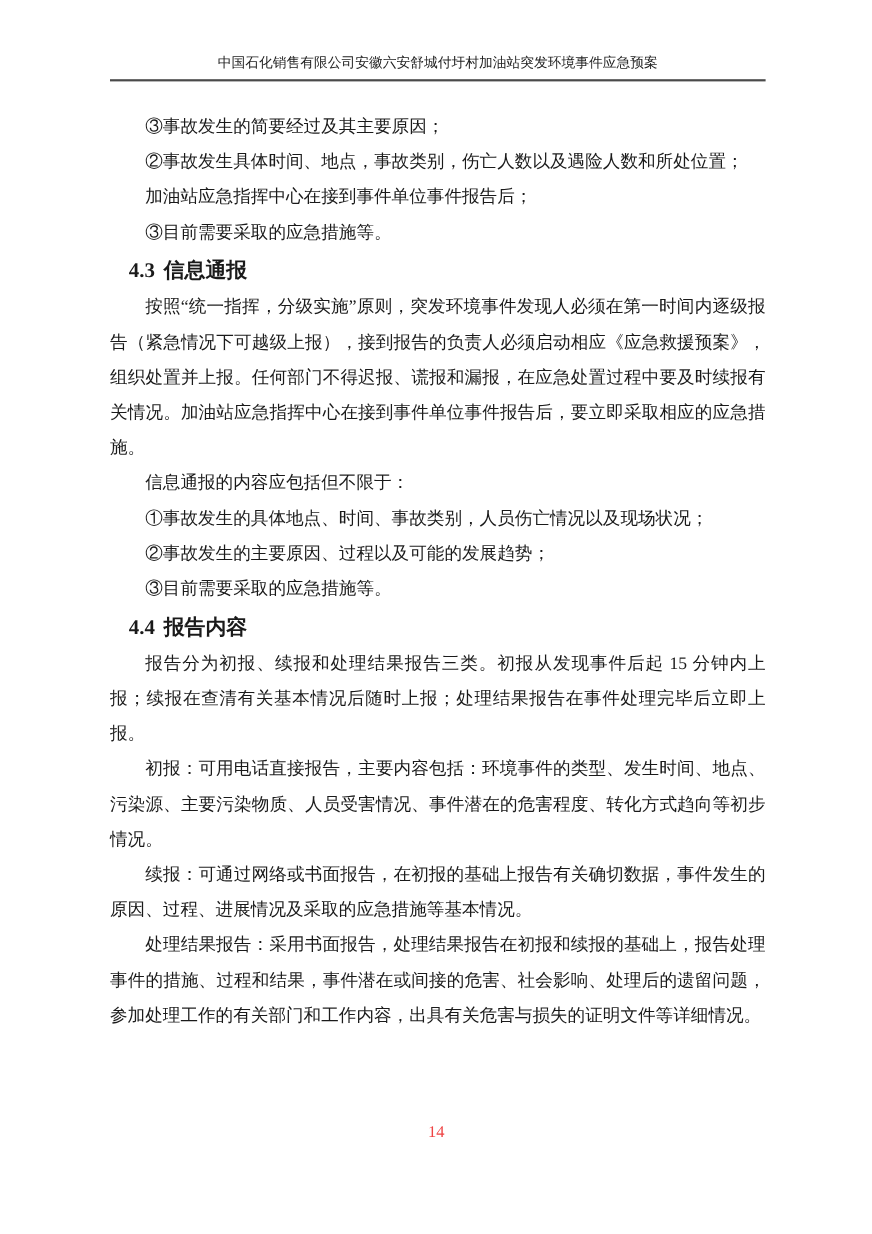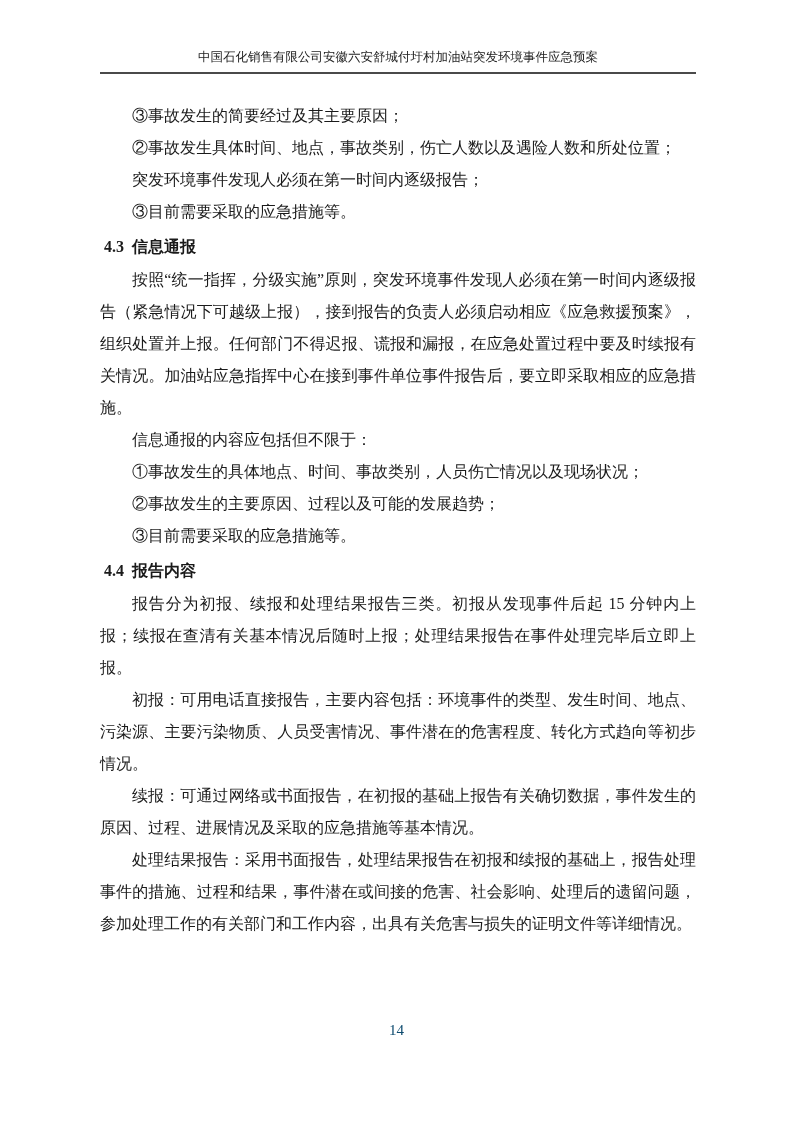--- a/index.html
+++ b/index.html
@@ -30,60 +30,60 @@
     margin-top: 26px;
     font-size: 16px;
     line-height: 32px;
     text-align: justify;
   }
   .para, .list-item {
     text-indent: 2em;
     text-align: justify;
   }
   h2.section-heading {
-    font-size: 16px;
+    font-size: 19px;
     line-height: 26px;
-    margin: 6px 0 4px 4px;
+    margin: 6px 0 4px 17px;
     font-weight: bold;
     text-align: left;
     text-indent: 0;
   }
   h2 .sec-num {
     font-family: "Liberation Serif", "DejaVu Serif", serif;
     font-weight: bold;
   }
   h2 .sec-title {
     font-family: "Liberation Sans", "DejaVu Sans", sans-serif;
     font-weight: bold;
     margin-left: 8px;
   }
   .page-number {
     position: absolute;
     top: 1022px;
     left: 0;
     width: 100%;
     text-align: center;
     font-size: 15px;
-    color: #0c4a6e;
+    color: #ef4444;
   }
 </style>
 </head>
 <body>
 
 <div class="page">
 
   <div class="header">
     <span>中国石化销售有限公司安徽六安舒城付圩村加油站突发环境事件应急预案</span>
   </div>
 
   <div class="doc-body">
 
     <div class="list-item">③事故发生的简要经过及其主要原因；</div>
     <div class="list-item">②事故发生具体时间、地点，事故类别，伤亡人数以及遇险人数和所处位置；</div>
-    <div class="list-item">突发环境事件发现人必须在第一时间内逐级报告；</div>
+    <div class="list-item">加油站应急指挥中心在接到事件单位事件报告后；</div>
     <div class="list-item">③目前需要采取的应急措施等。</div>
 
     <h2 class="section-heading"><span class="sec-num">4.3</span><span class="sec-title">信息通报</span></h2>
 
     <div class="para">按照“统一指挥，分级实施”原则，突发环境事件发现人必须在第一时间内逐级报告（紧急情况下可越级上报），接到报告的负责人必须启动相应《应急救援预案》，组织处置并上报。任何部门不得迟报、谎报和漏报，在应急处置过程中要及时续报有关情况。加油站应急指挥中心在接到事件单位事件报告后，要立即采取相应的应急措施。</div>
     <div class="para">信息通报的内容应包括但不限于：</div>
 
     <div class="list-item">①事故发生的具体地点、时间、事故类别，人员伤亡情况以及现场状况；</div>
     <div class="list-item">②事故发生的主要原因、过程以及可能的发展趋势；</div>
     <div class="list-item">③目前需要采取的应急措施等。</div>

